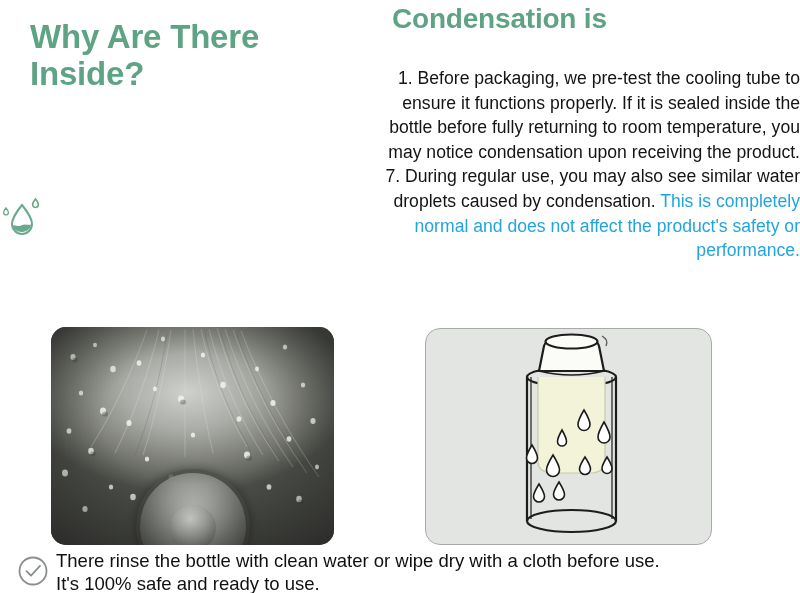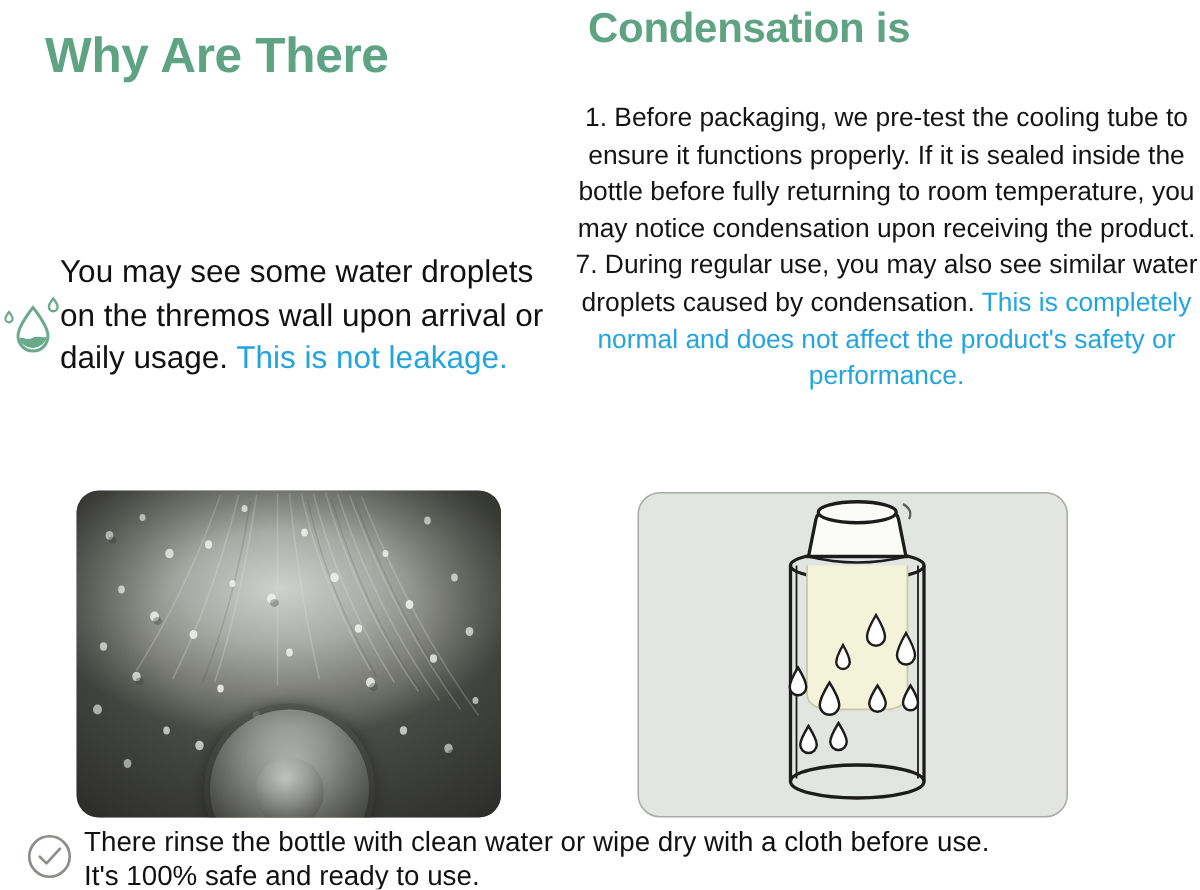--- a/index.html
+++ b/index.html
@@ -69,21 +69,21 @@
 
   
   #right-body {
     position: absolute;
     left: 382px;
     top: 66px;
     width: 418px;
     font-size: 17.6px;
     line-height: 24.6px;
     color: #141414;
-    text-align: center;
+    text-align: right;
   }
   #right-body .hl {
     color: #22a5de;
   }
 
   
   #photo-thermos {
     position: absolute;
     left: 51px;
     top: 327px;
@@ -169,38 +169,35 @@
     height: 34px;
   }
 </style>
 </head>
 <body>
 
 <div id="page">
 
   <div id="left-heading" class="heading">
     <div>Why Are There</div>
+    <div>Inside?</div>
   </div>
 
   <div id="right-heading" class="heading">
     <div>Condensation is</div>
   </div>
 
   <svg id="droplet-icon" viewBox="0 0 42 44">
     <path d="M20 9 C20 9 10 21 10 28 A10 10 0 0 0 30 28 C30 21 20 9 20 9 Z" fill="none" stroke="#6aa98c" stroke-width="2"></path>
     <path d="M10.6 30 C13 27.5 16 31.5 19 29.5 C22.6 27.2 26.5 29.6 29.4 28.6
              A10 10 0 0 1 10.6 30 Z" fill="#6aa98c"></path>
     <path d="M33.5 3 C33.5 3 30.6 6.6 30.6 8.6 A2.9 2.9 0 0 0 36.4 8.6 C36.4 6.6 33.5 3 33.5 3 Z" fill="none" stroke="#6aa98c" stroke-width="1.6"></path>
     <path d="M4 12 C4 12 1.6 14.9 1.6 16.5 A2.4 2.4 0 0 0 6.4 16.5 C6.4 14.9 4 12 4 12 Z" fill="none" stroke="#6aa98c" stroke-width="1.4"></path>
   </svg>
 
-  <div id="left-body">
-    <span>You may see some water droplets on the thremos wall upon arrival or daily usage.</span>
-    <span class="hl">This is not leakage.</span>
-  </div>
 
   <div id="right-body">
     <span class="para">1. Before packaging, we pre-test the cooling tube to ensure it functions properly. If it is sealed inside the bottle before fully returning to room temperature, you may notice condensation upon receiving the product.</span><br>
     <span class="para">7. During regular use, you may also see similar water droplets caused by condensation. </span><span class="hl">This is completely normal and does not affect the product's safety or performance.</span>
   </div>
 
   <div id="photo-thermos">
     <div class="ph-base"></div>
 
     <svg class="streaks" viewBox="0 0 283 218" preserveAspectRatio="none">

